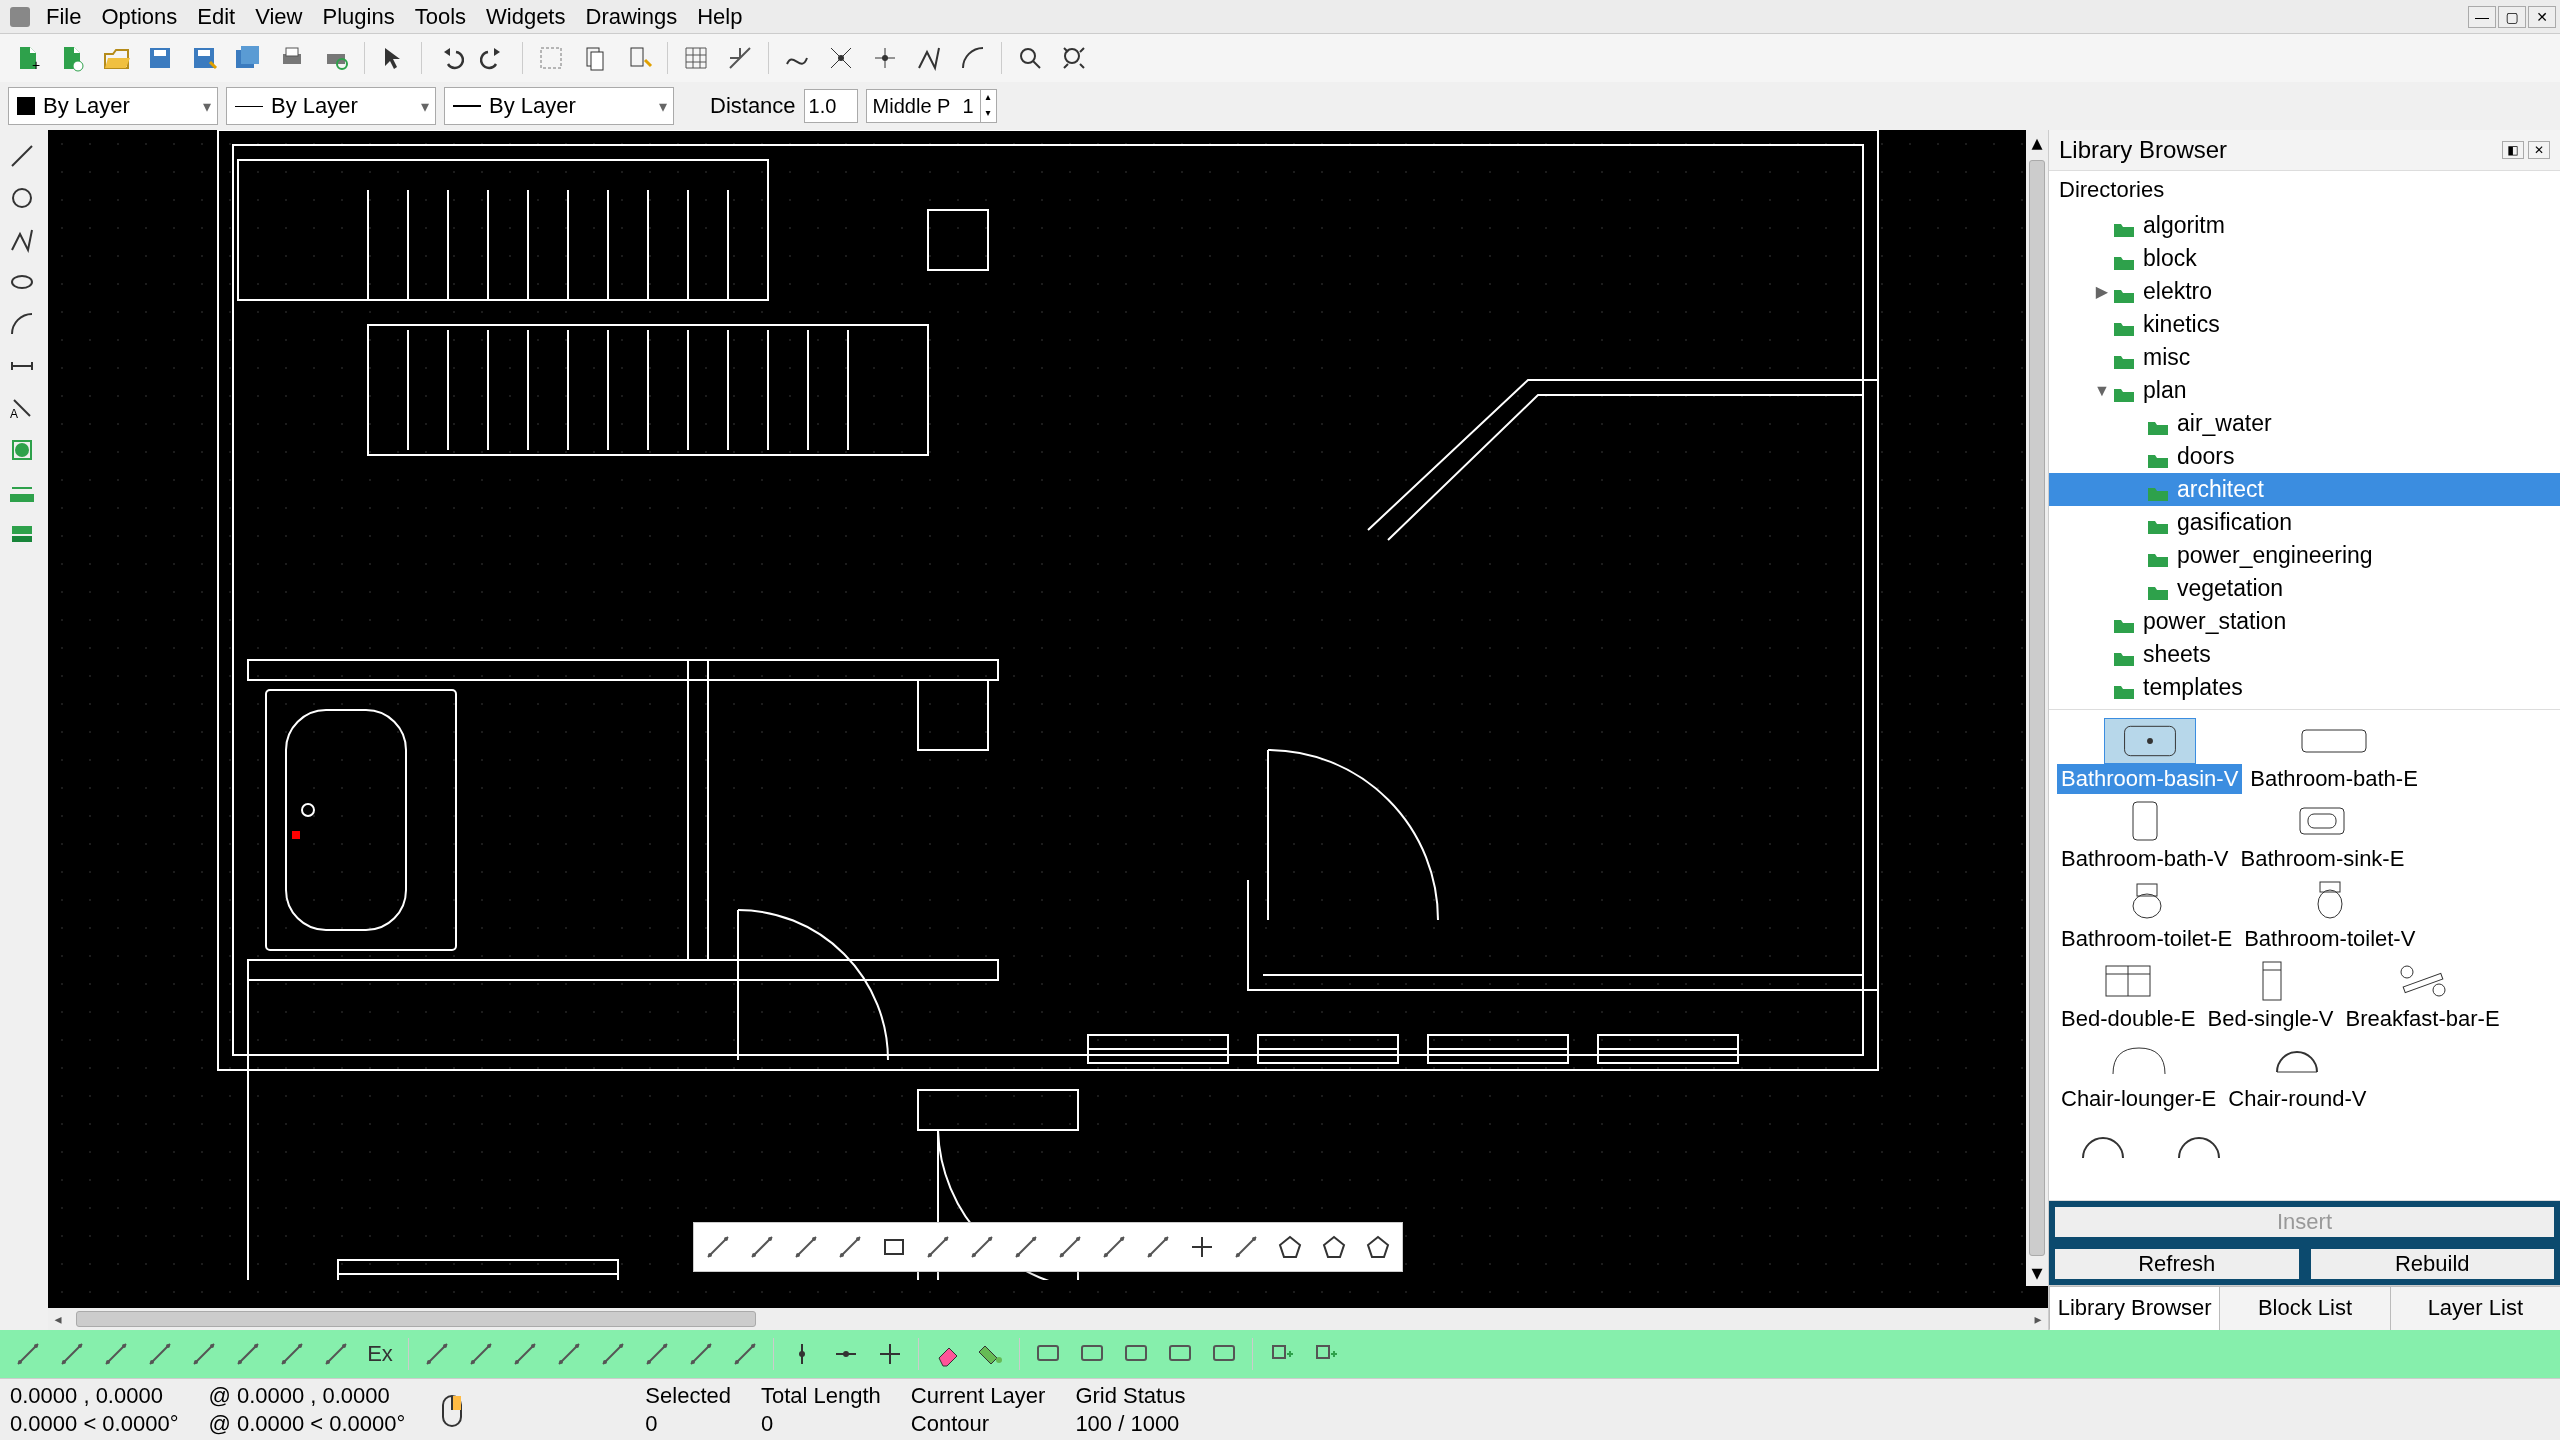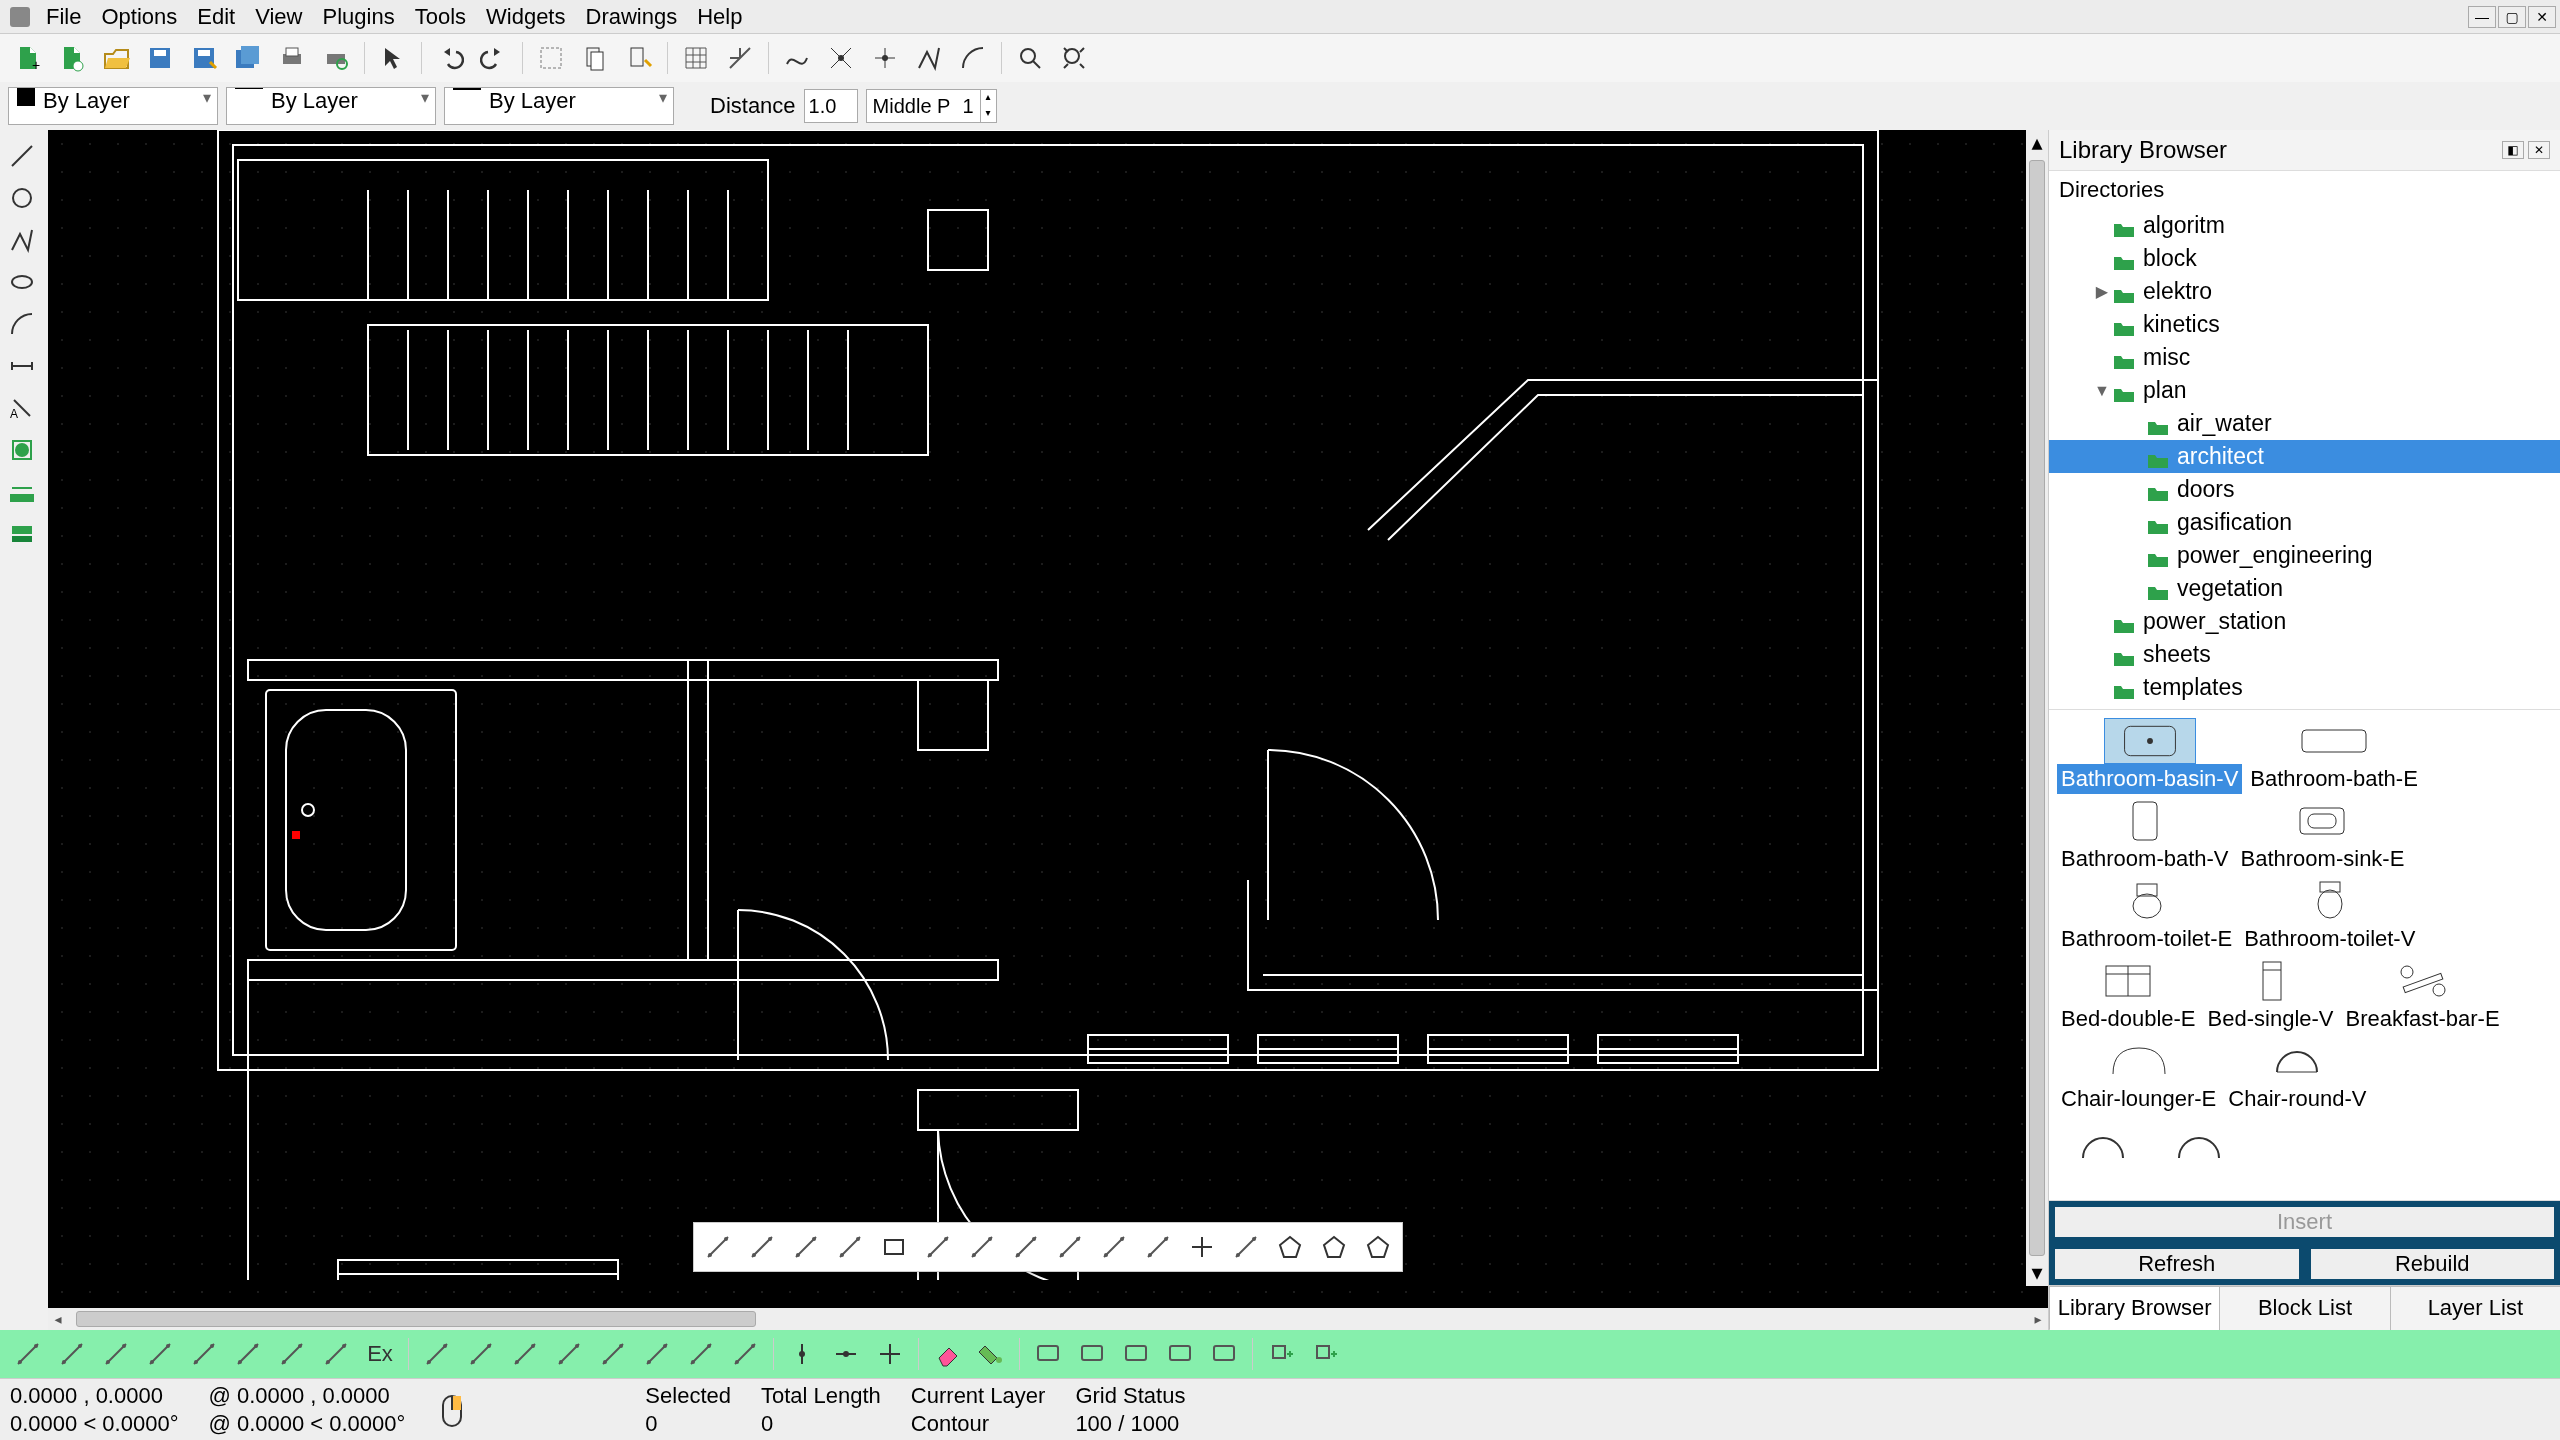--- a/index.html
+++ b/index.html
@@ -13,21 +13,21 @@
 .menubar .win-btn { width: 28px; height: 22px; border: 1px solid #aaa; background: #eee; font-size: 14px; display: flex; align-items: center; justify-content: center; }
 
 
 .toolbar { display: flex; align-items: center; background: #f5f5f5; height: 48px; padding: 4px 8px; gap: 4px; }
 .tb-btn { width: 40px; height: 40px; display: flex; align-items: center; justify-content: center; border: 1px solid transparent; border-radius: 3px; cursor: pointer; }
 .tb-btn svg { width: 28px; height: 28px; }
 .tb-sep { width: 1px; height: 32px; background: #ccc; margin: 0 4px; }
 
 
 .propsbar { display: flex; align-items: center; background: #f0f0f0; height: 48px; padding: 4px 8px; gap: 8px; }
-.layer-select { width: 210px; height: 38px; border: 1px solid #aaa; background: #fff; padding: 0 8px; display: flex; font-size: 22px; position: relative; }
+.layer-select { width: 210px; height: 38px; border: 1px solid #aaa; background: #fff; padding: 0 8px; display: flex; align-items: center; font-size: 22px; position: relative; }
 .layer-select .dropdown-arrow { position: absolute; right: 6px; font-size: 16px; color: #666; }
 .swatch { width: 18px; height: 18px; background: #000; margin-right: 8px; }
 .line-sample { width: 28px; height: 2px; background: #000; margin-right: 8px; }
 .propsbar .lbl { font-size: 22px; }
 .propsbar input.num { width: 54px; height: 34px; border: 1px solid #aaa; padding: 0 4px; font-size: 20px; }
 .propsbar .spinner { display: flex; align-items: center; border: 1px solid #aaa; background: #fff; height: 34px; }
 .propsbar .spinner span { padding: 0 6px; font-size: 20px; }
 .propsbar .spin-btns { display: flex; flex-direction: column; }
 .propsbar .spin-btns div { width: 16px; height: 16px; font-size: 10px; line-height: 14px; text-align: center; border-left: 1px solid #aaa; }
 
@@ -598,33 +598,33 @@
             </svg></span>
           <span>plan</span>
         </div>
         <div class="tree-row depth-2">
           <span class="expander"></span>
           <span class="folder-icon"><svg width="22" height="18" viewBox="0 0 22 18">
               <path class="folder-svg" d="M1 4h7l2 3h11v10H1z"></path>
             </svg></span>
           <span>air_water</span>
         </div>
+        <div class="tree-row depth-2">
+          <span class="expander"></span>
+          <span class="folder-icon"><svg width="22" height="18" viewBox="0 0 22 18">
+              <path class="folder-svg" d="M1 4h7l2 3h11v10H1z"></path>
+            </svg></span>
+          <span>doors</span>
+        </div>
         <div class="tree-row depth-2 selected">
           <span class="expander"></span>
           <span class="folder-icon"><svg width="22" height="18" viewBox="0 0 22 18">
               <path class="folder-svg open" d="M1 4h7l2 3h11v10H1z"></path>
             </svg></span>
           <span>architect</span>
-        </div>
-        <div class="tree-row depth-2">
-          <span class="expander"></span>
-          <span class="folder-icon"><svg width="22" height="18" viewBox="0 0 22 18">
-              <path class="folder-svg" d="M1 4h7l2 3h11v10H1z"></path>
-            </svg></span>
-          <span>doors</span>
         </div>
         <div class="tree-row depth-2">
           <span class="expander"></span>
           <span class="folder-icon"><svg width="22" height="18" viewBox="0 0 22 18">
               <path class="folder-svg" d="M1 4h7l2 3h11v10H1z"></path>
             </svg></span>
           <span>gasification</span>
         </div>
         <div class="tree-row depth-2">
           <span class="expander"></span>

